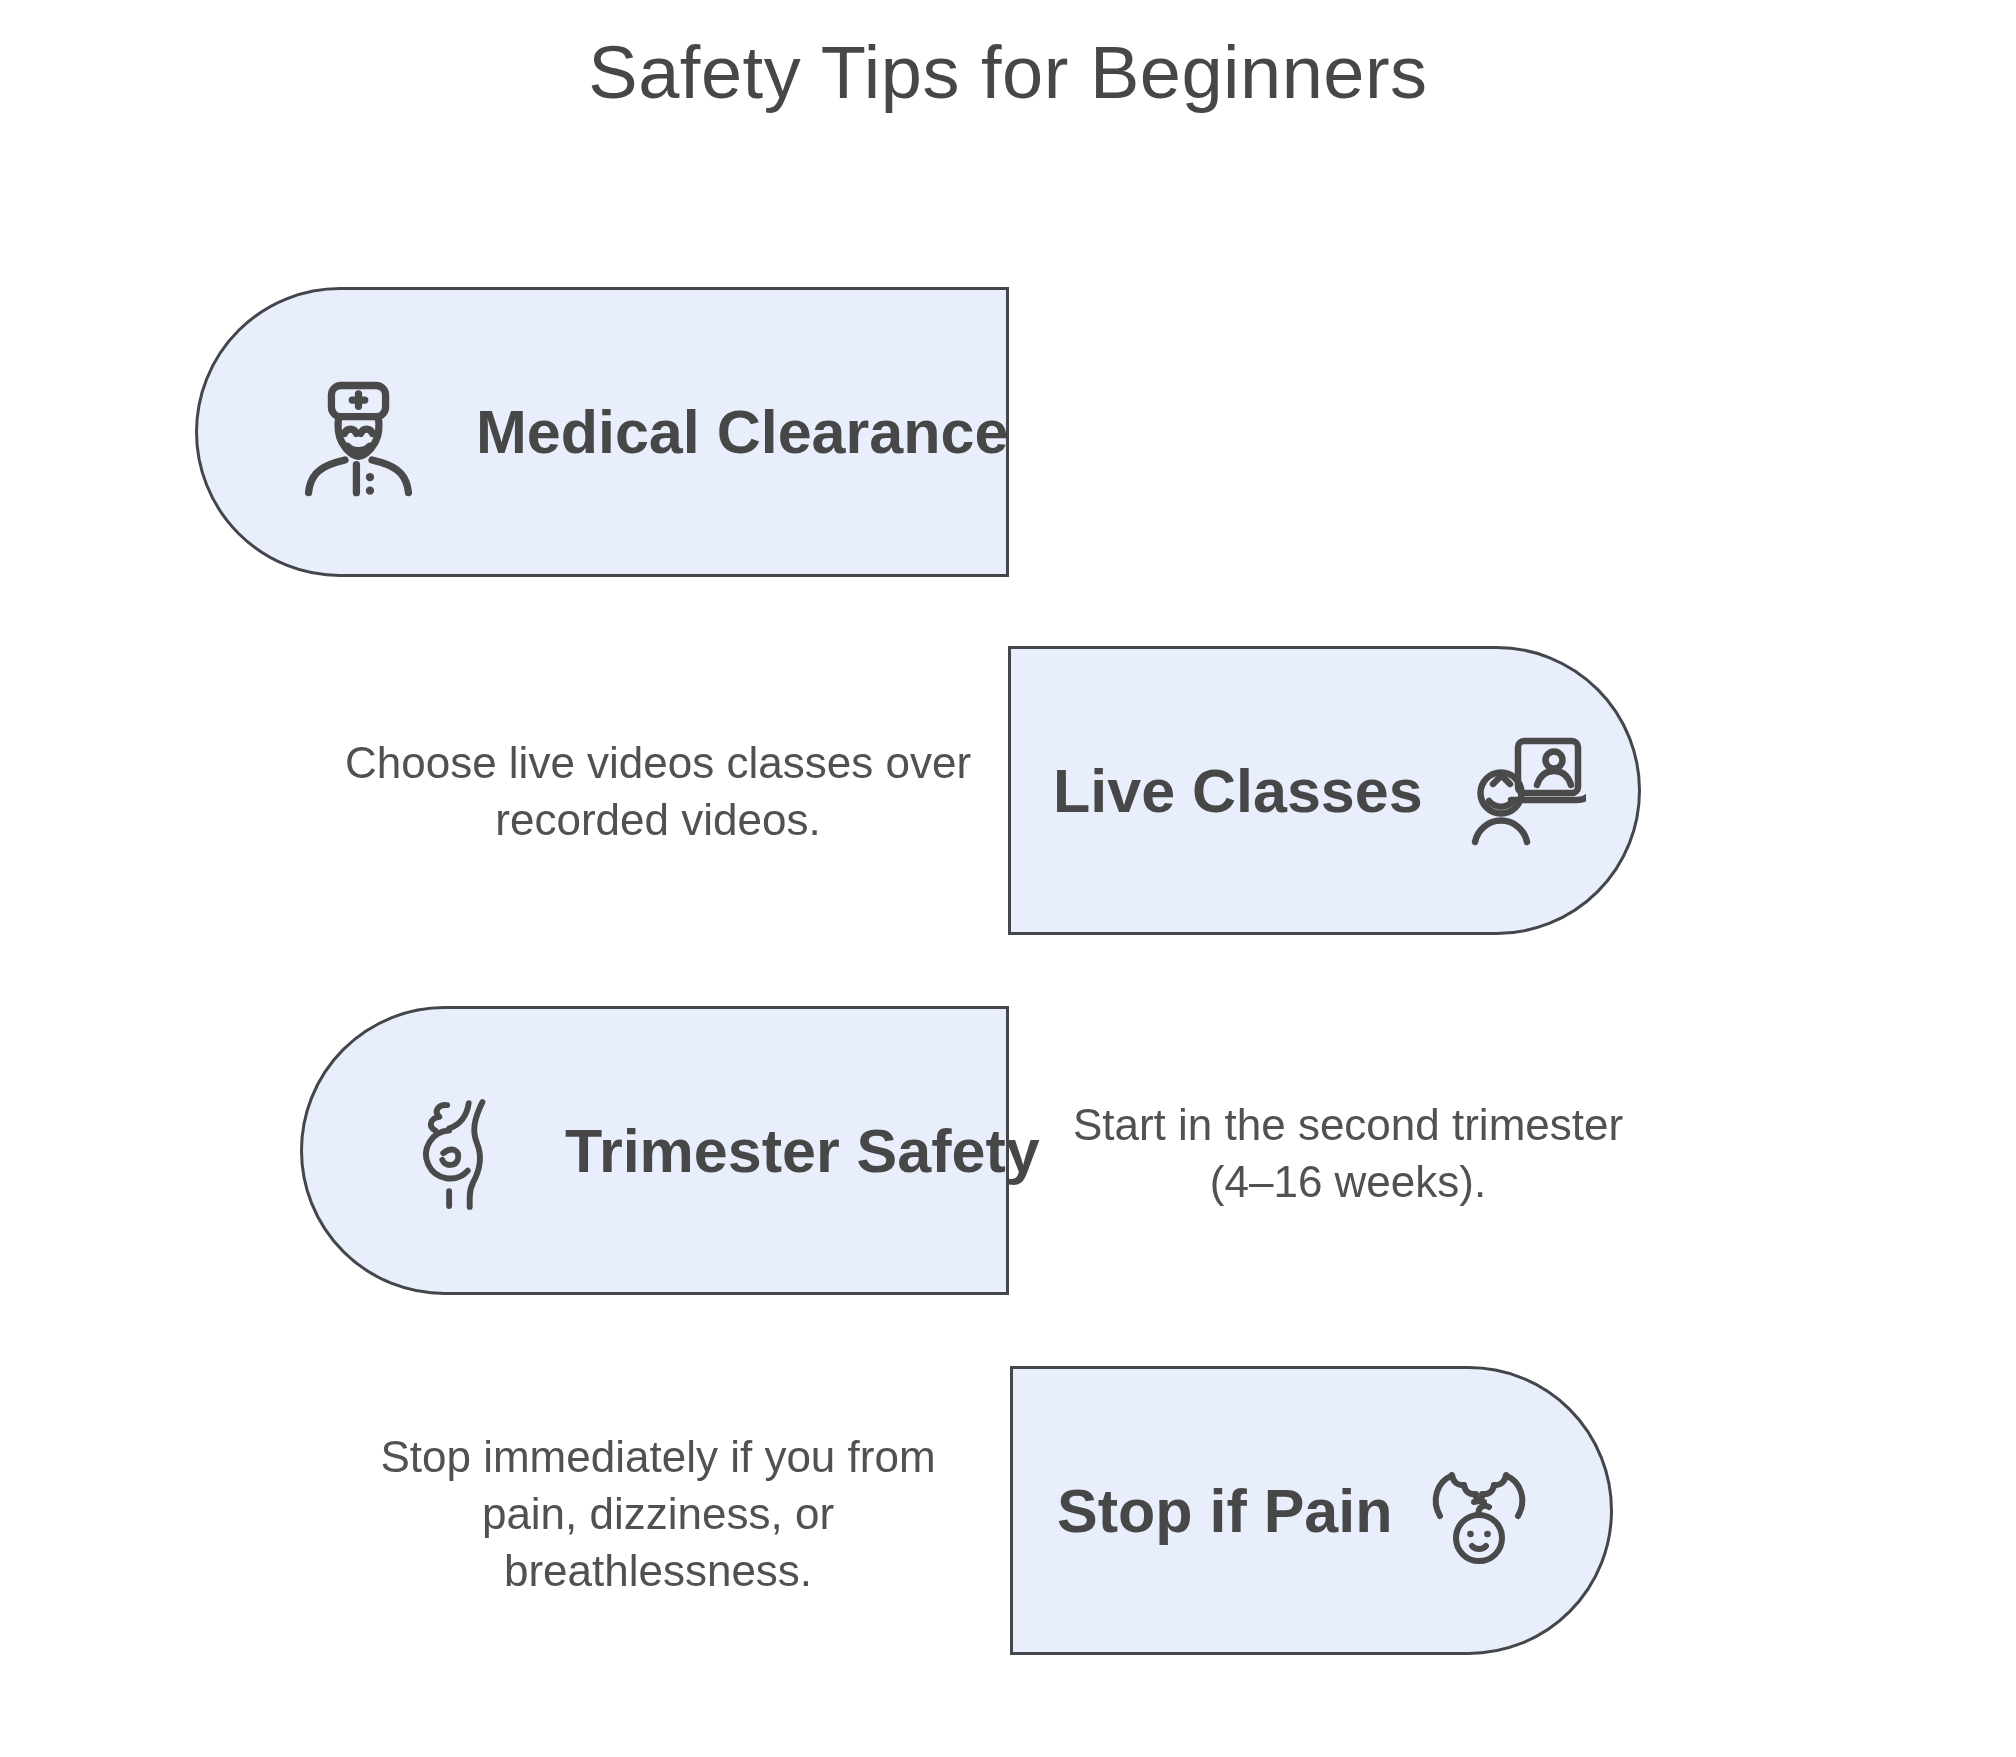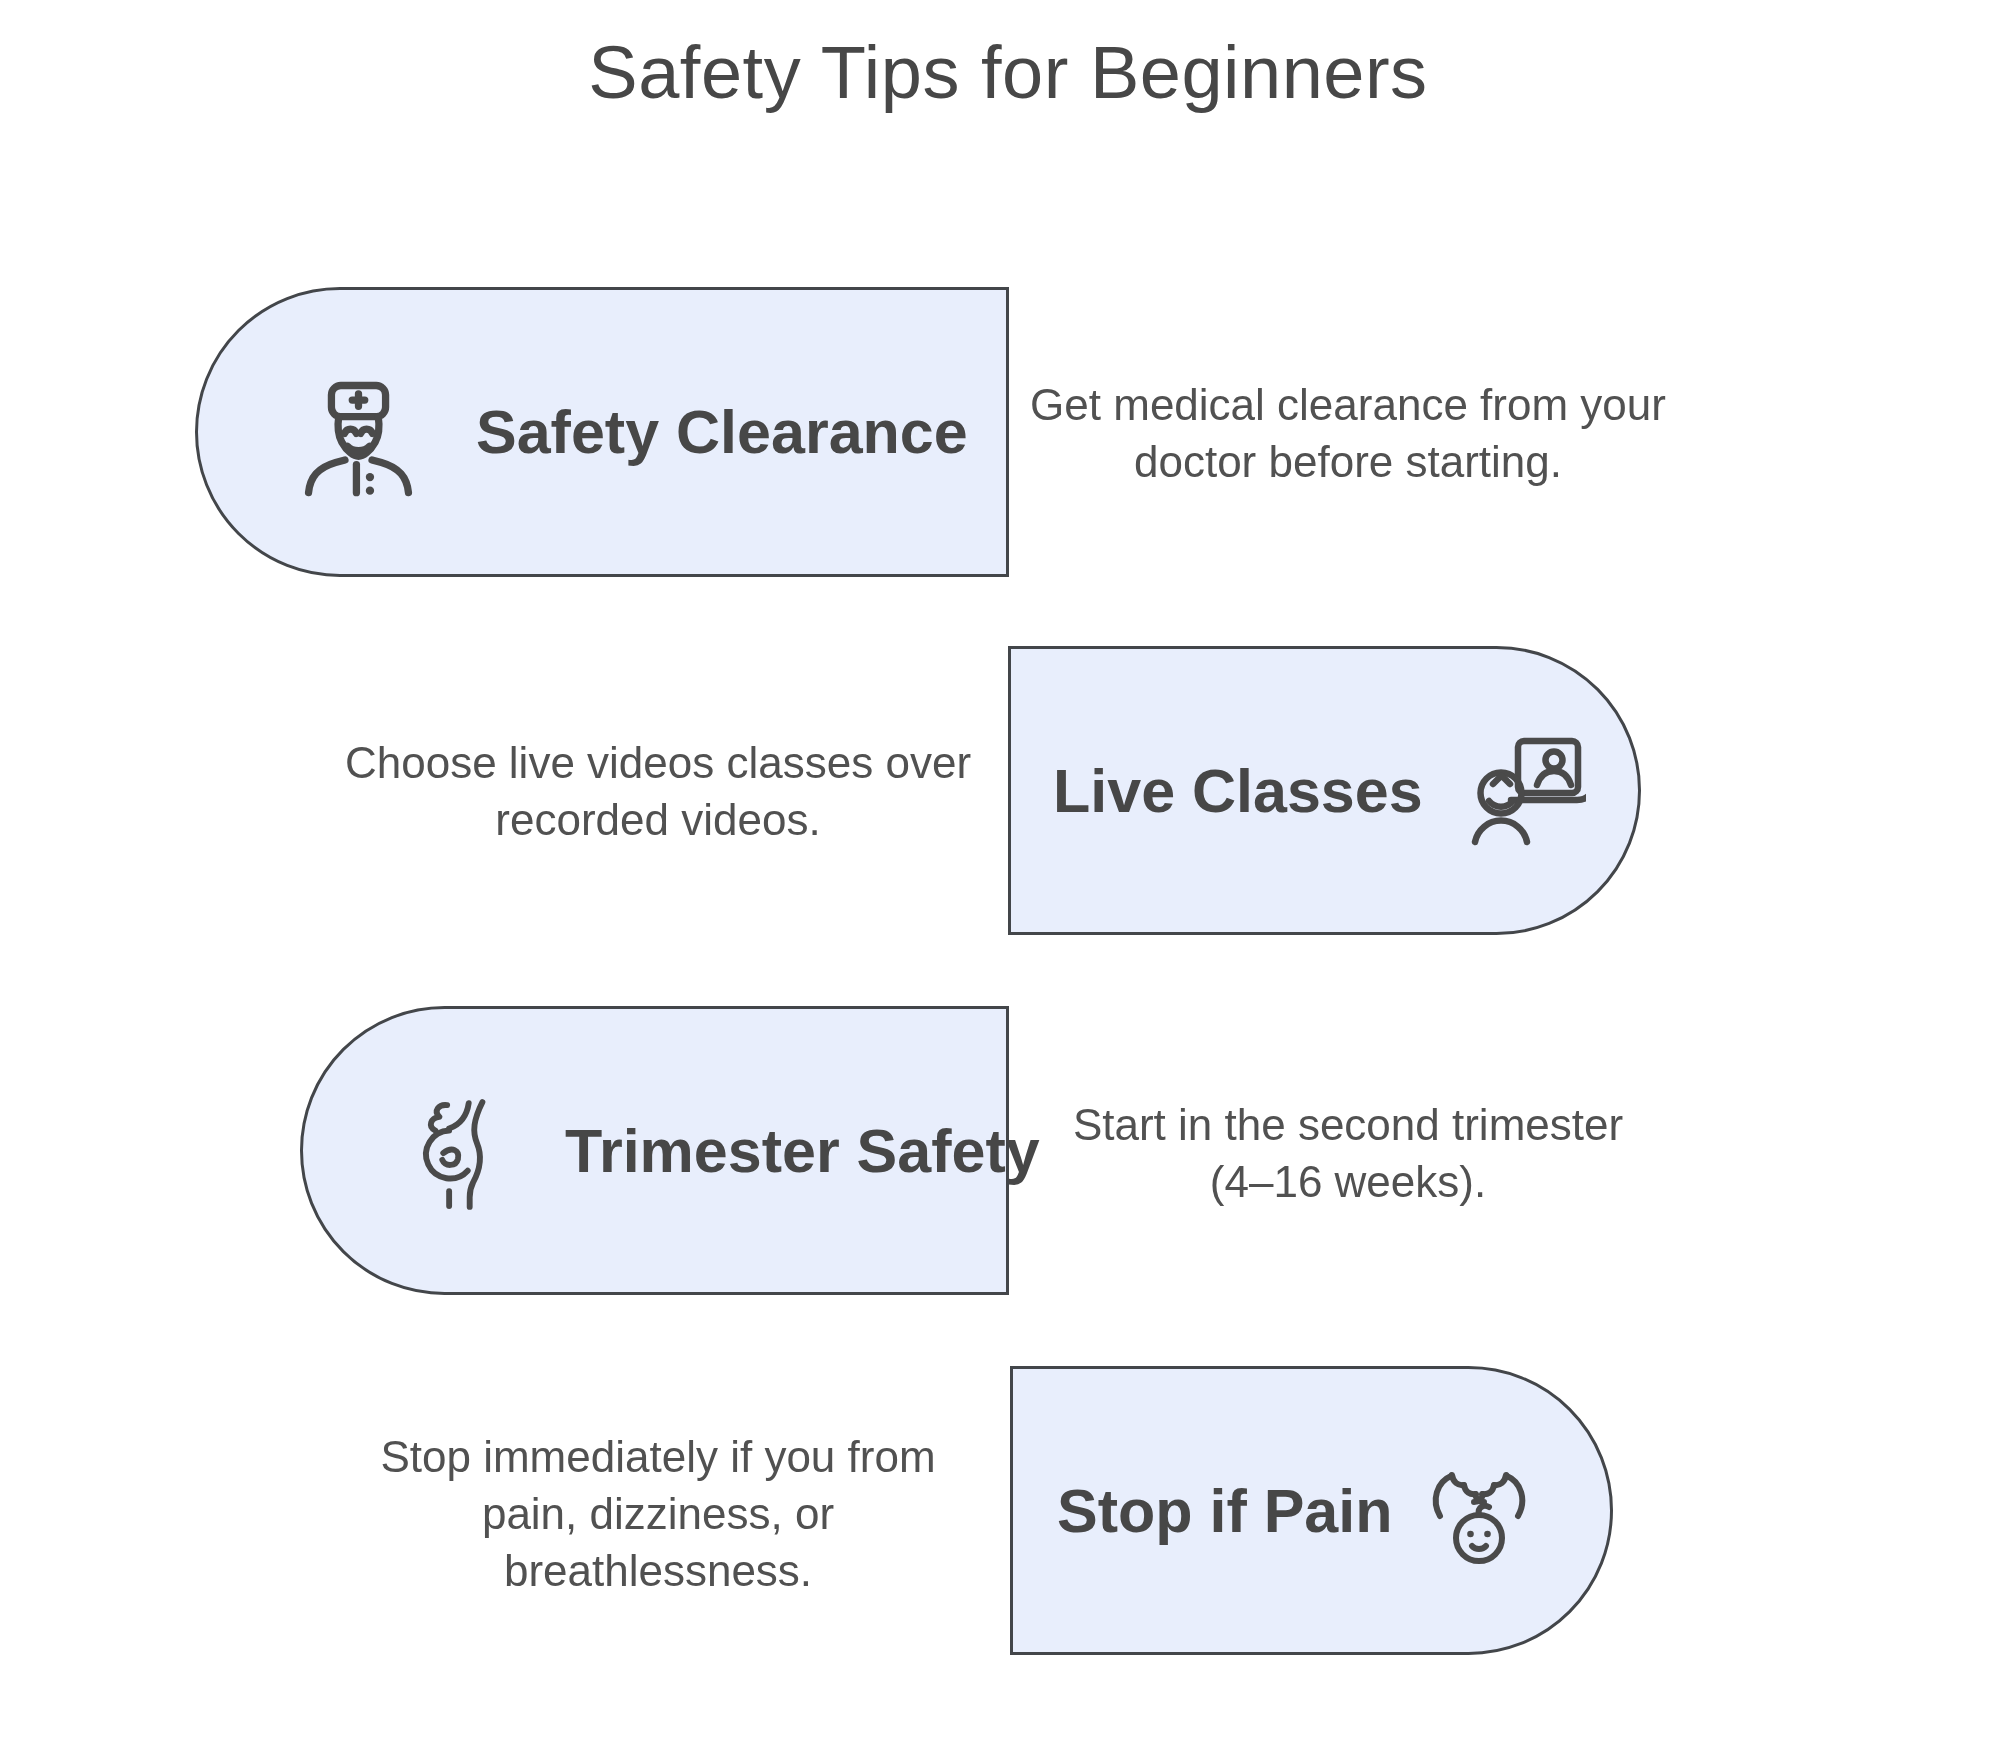--- a/index.html
+++ b/index.html
@@ -79,23 +79,22 @@
           <path d="M62,58 c2.5,-5.5 9,-5.5 11.5,0"></path>
           <path d="M49.5,70.5 c4.5,5.5 16.5,5.5 21,0"></path>
           <path d="M12,115 c1.5,-15 9,-24 26,-29 l9,-2.5"></path>
           <path d="M108,115 c-1.5,-15 -9,-24 -26,-29 l-9,-2.5"></path>
           <path d="M58,88 v27"></path>
         </g>
         <circle class="fill" cx="71" cy="100" r="4"></circle>
         <circle class="fill" cx="71" cy="113" r="4"></circle>
       </svg>
     </span>
-    <span class="tip-label">Safety Clearance</span>
+    <span class="tip-label">Medical Clearance</span>
   </div>
-  <div class="tip-desc" id="desc-1">Get medical clearance from your doctor before starting.</div>
 
   <div class="tip-desc" id="desc-2">Choose live videos classes over recorded videos.</div>
   <div class="tip-card round-right" id="card-2">
     <span class="tip-label">Live Classes</span>
     <span class="icon">
       <svg width="115" height="113" viewBox="0 0 115 113">
         <g class="stroke" stroke-width="6.5">
           <rect x="47" y="7" width="60" height="52" rx="6"></rect>
           <circle cx="83" cy="26" r="8.5"></circle>
           <path d="M66,51 c3,-9.5 9.5,-14 17,-14 s14,4.5 17,14"></path>

